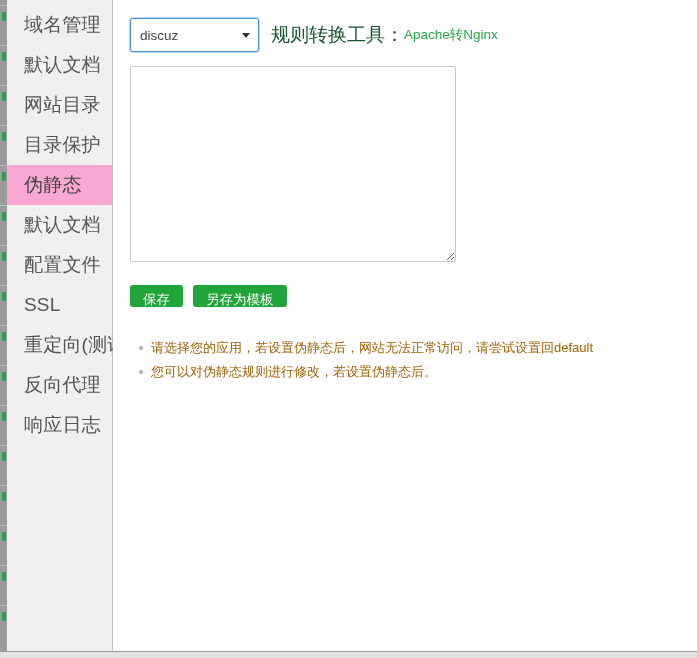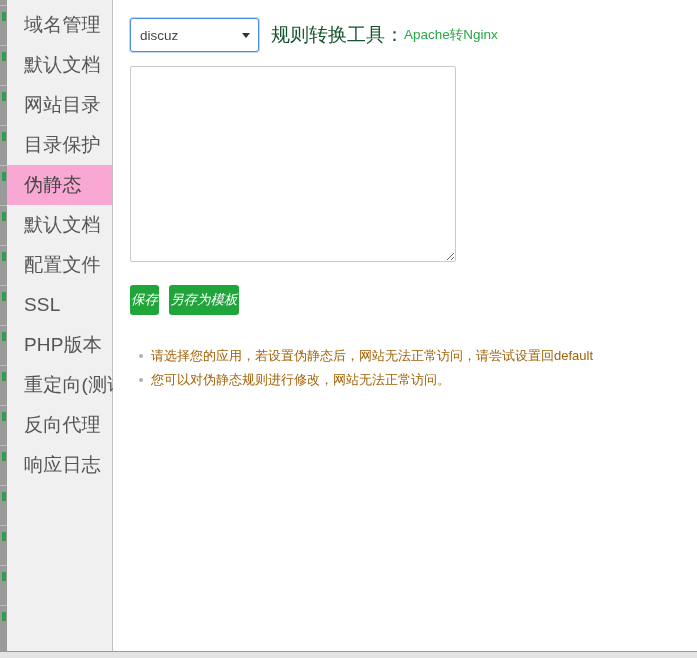--- a/index.html
+++ b/index.html
@@ -157,25 +157,24 @@
     display: flex;
     gap: 10px;
   }
   .btn {
     border: none;
     border-radius: 3px;
     background: #20a53a;
     color: #ffffff;
     font-family: "Liberation Sans", "DejaVu Sans", sans-serif;
     font-size: 13.5px;
-    height: 30px;
-    padding: 0 1px;
+    height: 22px;
+    padding: 0 13px;
     cursor: pointer;
     line-height: 30px;
-    font-style: italic;
   }
 
   .tips {
     margin: 29px 0 0 0;
     padding: 0 0 0 21px;
     list-style: none;
   }
   .tips li {
     position: relative;
     font-size: 13px;
@@ -247,21 +246,20 @@
 
   <div id="sidebar">
       <div class="nav-item">域名管理</div>
       <div class="nav-item">默认文档</div>
       <div class="nav-item">网站目录</div>
       <div class="nav-item">目录保护</div>
       <div class="nav-item active">伪静态</div>
       <div class="nav-item">默认文档</div>
       <div class="nav-item">配置文件</div>
       <div class="nav-item">SSL</div>
-      <div class="nav-item">PHP版本</div>
       <div class="nav-item">重定向(测试版)</div>
       <div class="nav-item">反向代理</div>
       <div class="nav-item">响应日志</div>
     </div>
 
   <div id="content">
 
     <div class="top-row">
       <div class="select-wrap">
         <select class="app-select"><option value="discuz">discuz</option><option value="default">default</option><option value="dabr">dabr</option><option value="dedecms">dedecms</option><option value="discuzx">discuzx</option><option value="drupal">drupal</option><option value="ecshop">ecshop</option><option value="emlog">emlog</option><option value="empirecms">empirecms</option><option value="laravel5">laravel5</option><option value="maccms">maccms</option><option value="mvc">mvc</option><option value="niushop">niushop</option><option value="phpcms">phpcms</option><option value="phpwind">phpwind</option><option value="sablog">sablog</option><option value="seacms">seacms</option><option value="shopex">shopex</option><option value="thinkphp">thinkphp</option><option value="typecho">typecho</option><option value="typecho2">typecho2</option><option value="wcms">wcms</option><option value="wordpress">wordpress</option><option value="wp2">wp2</option><option value="zblog">zblog</option></select>
@@ -273,19 +271,19 @@
 
     <textarea class="rules-textarea" spellcheck="false" placeholder="" style=""></textarea>
 
     <div class="btn-row">
       <button class="btn">保存</button>
       <button class="btn">另存为模板</button>
     </div>
 
     <ul class="tips">
         <li>请选择您的应用，若设置伪静态后，网站无法正常访问，请尝试设置回default</li>
-        <li>您可以对伪静态规则进行修改，网站无法正常访问。</li>
+        <li>您可以对伪静态规则进行修改，若设置伪静态后。</li>
       </ul>
 
   </div>
 </div>
 
 <div id="bottom-bar"></div>
 
 </body></html>

